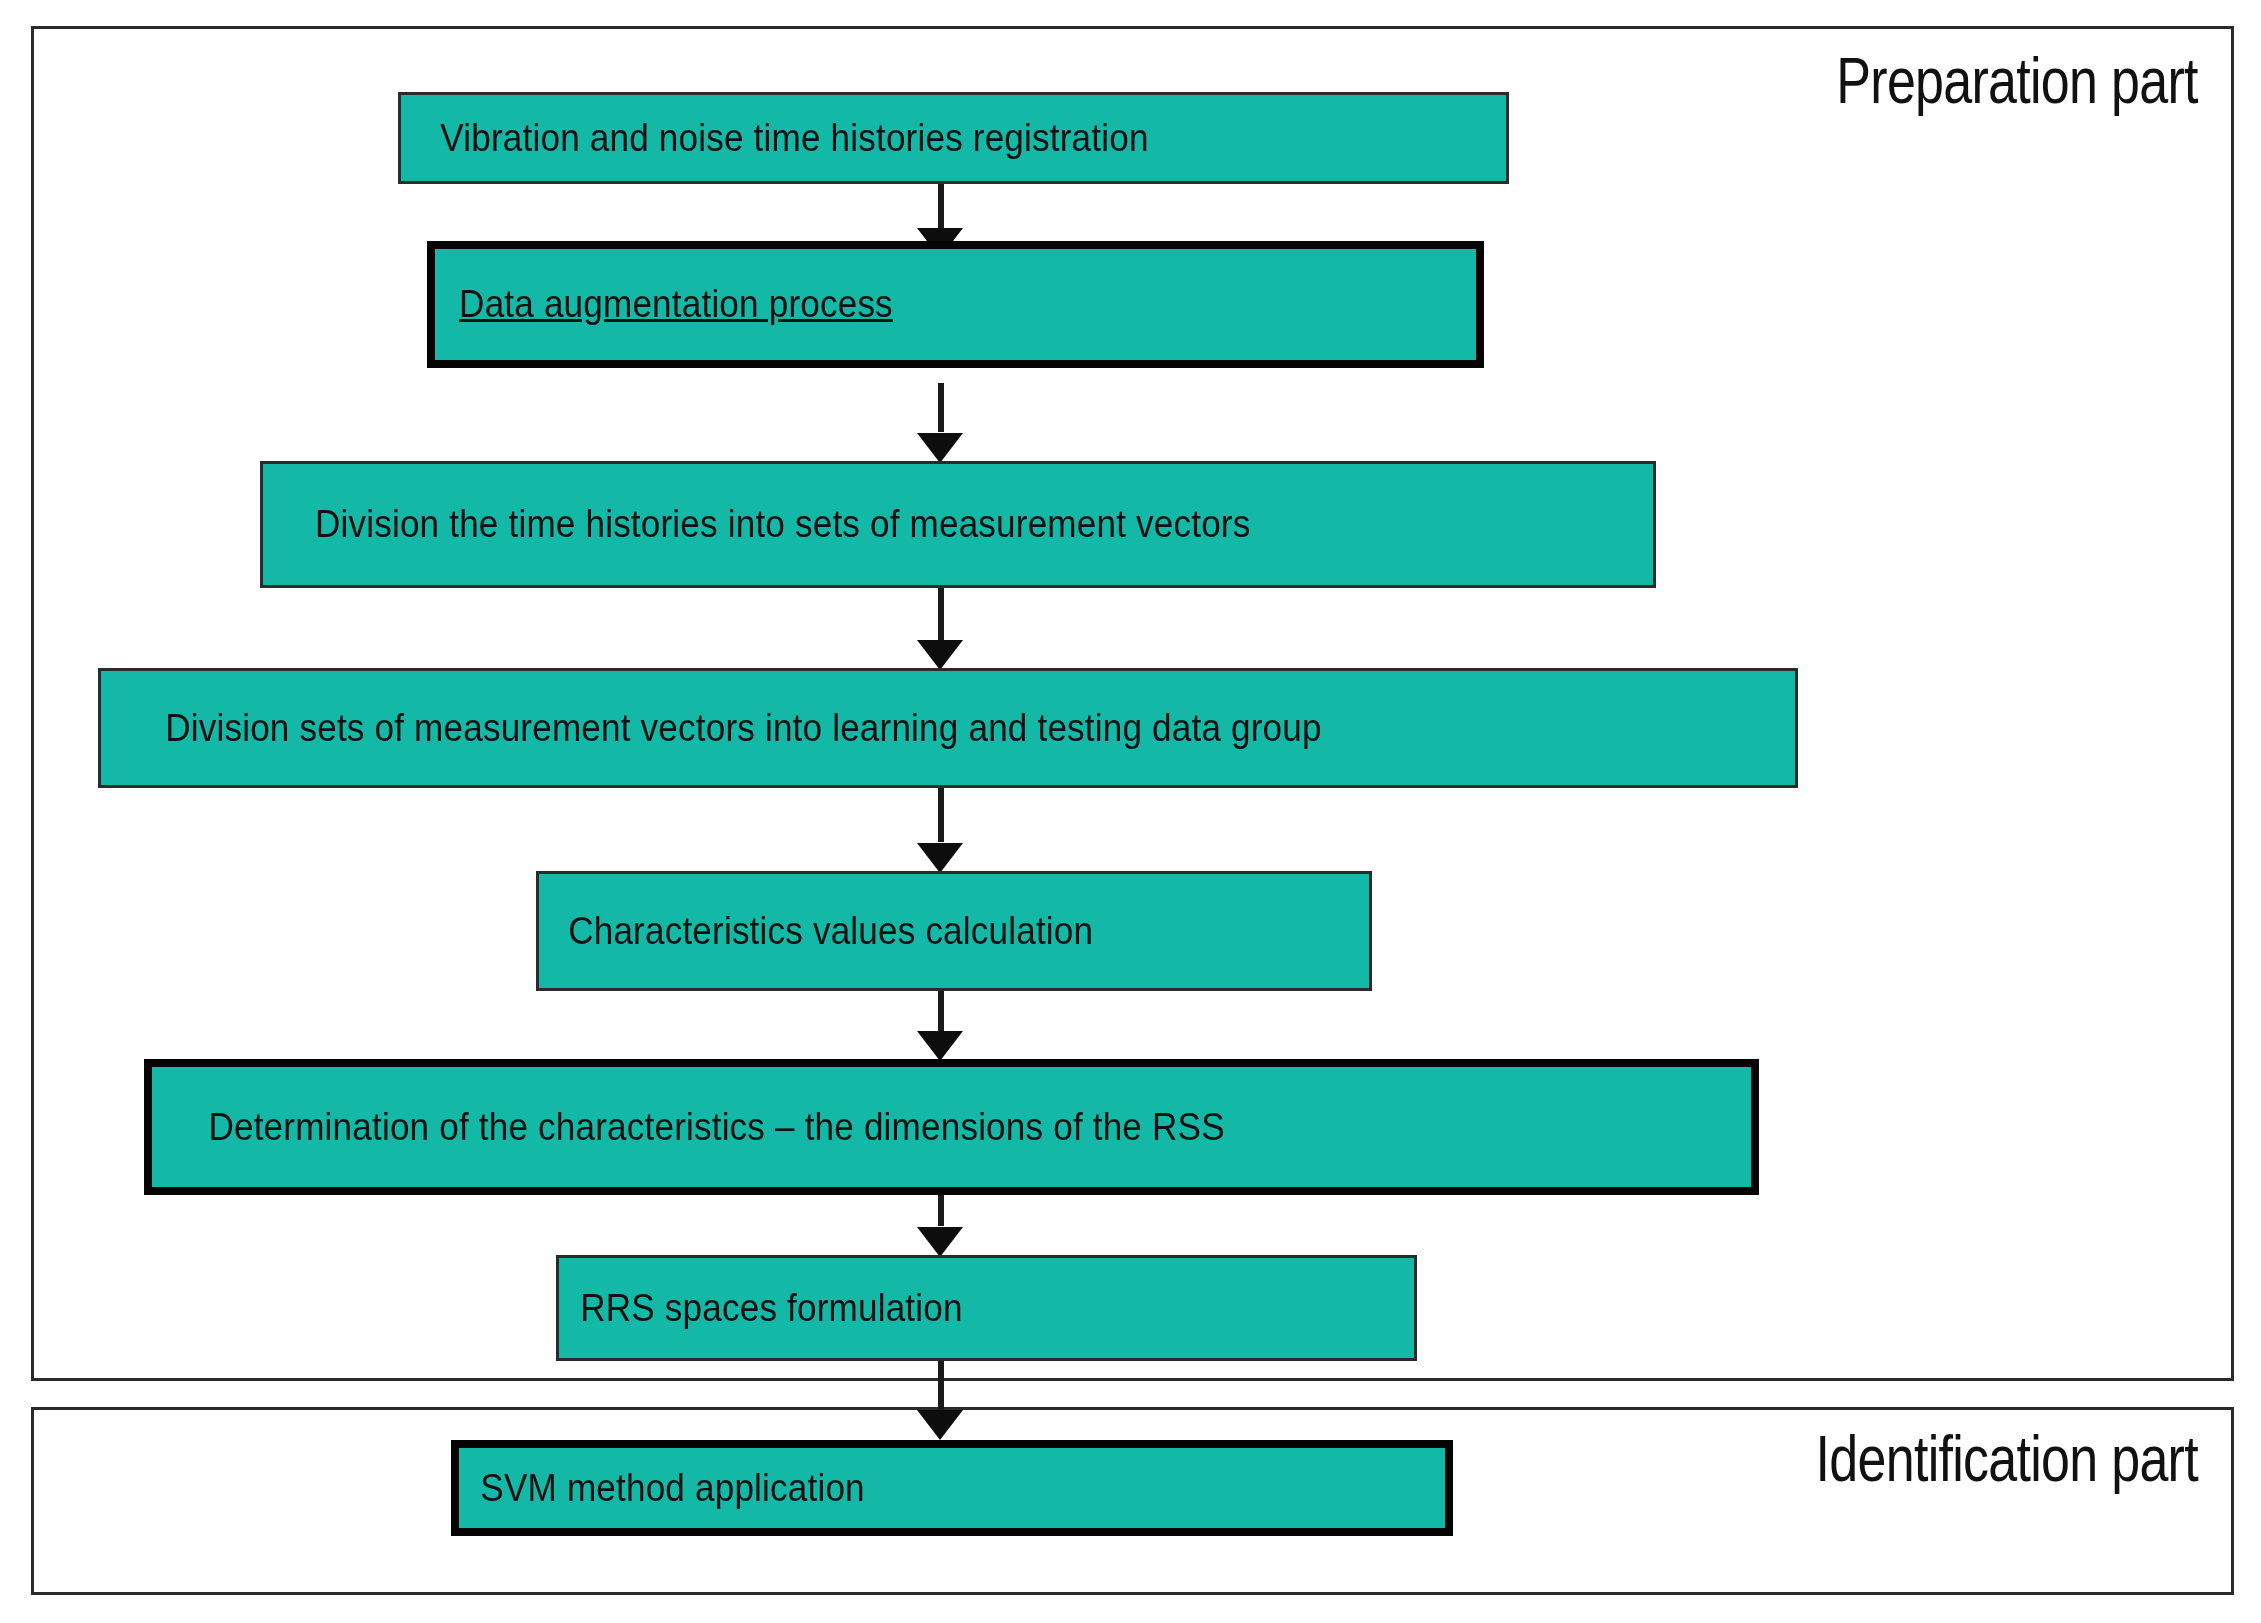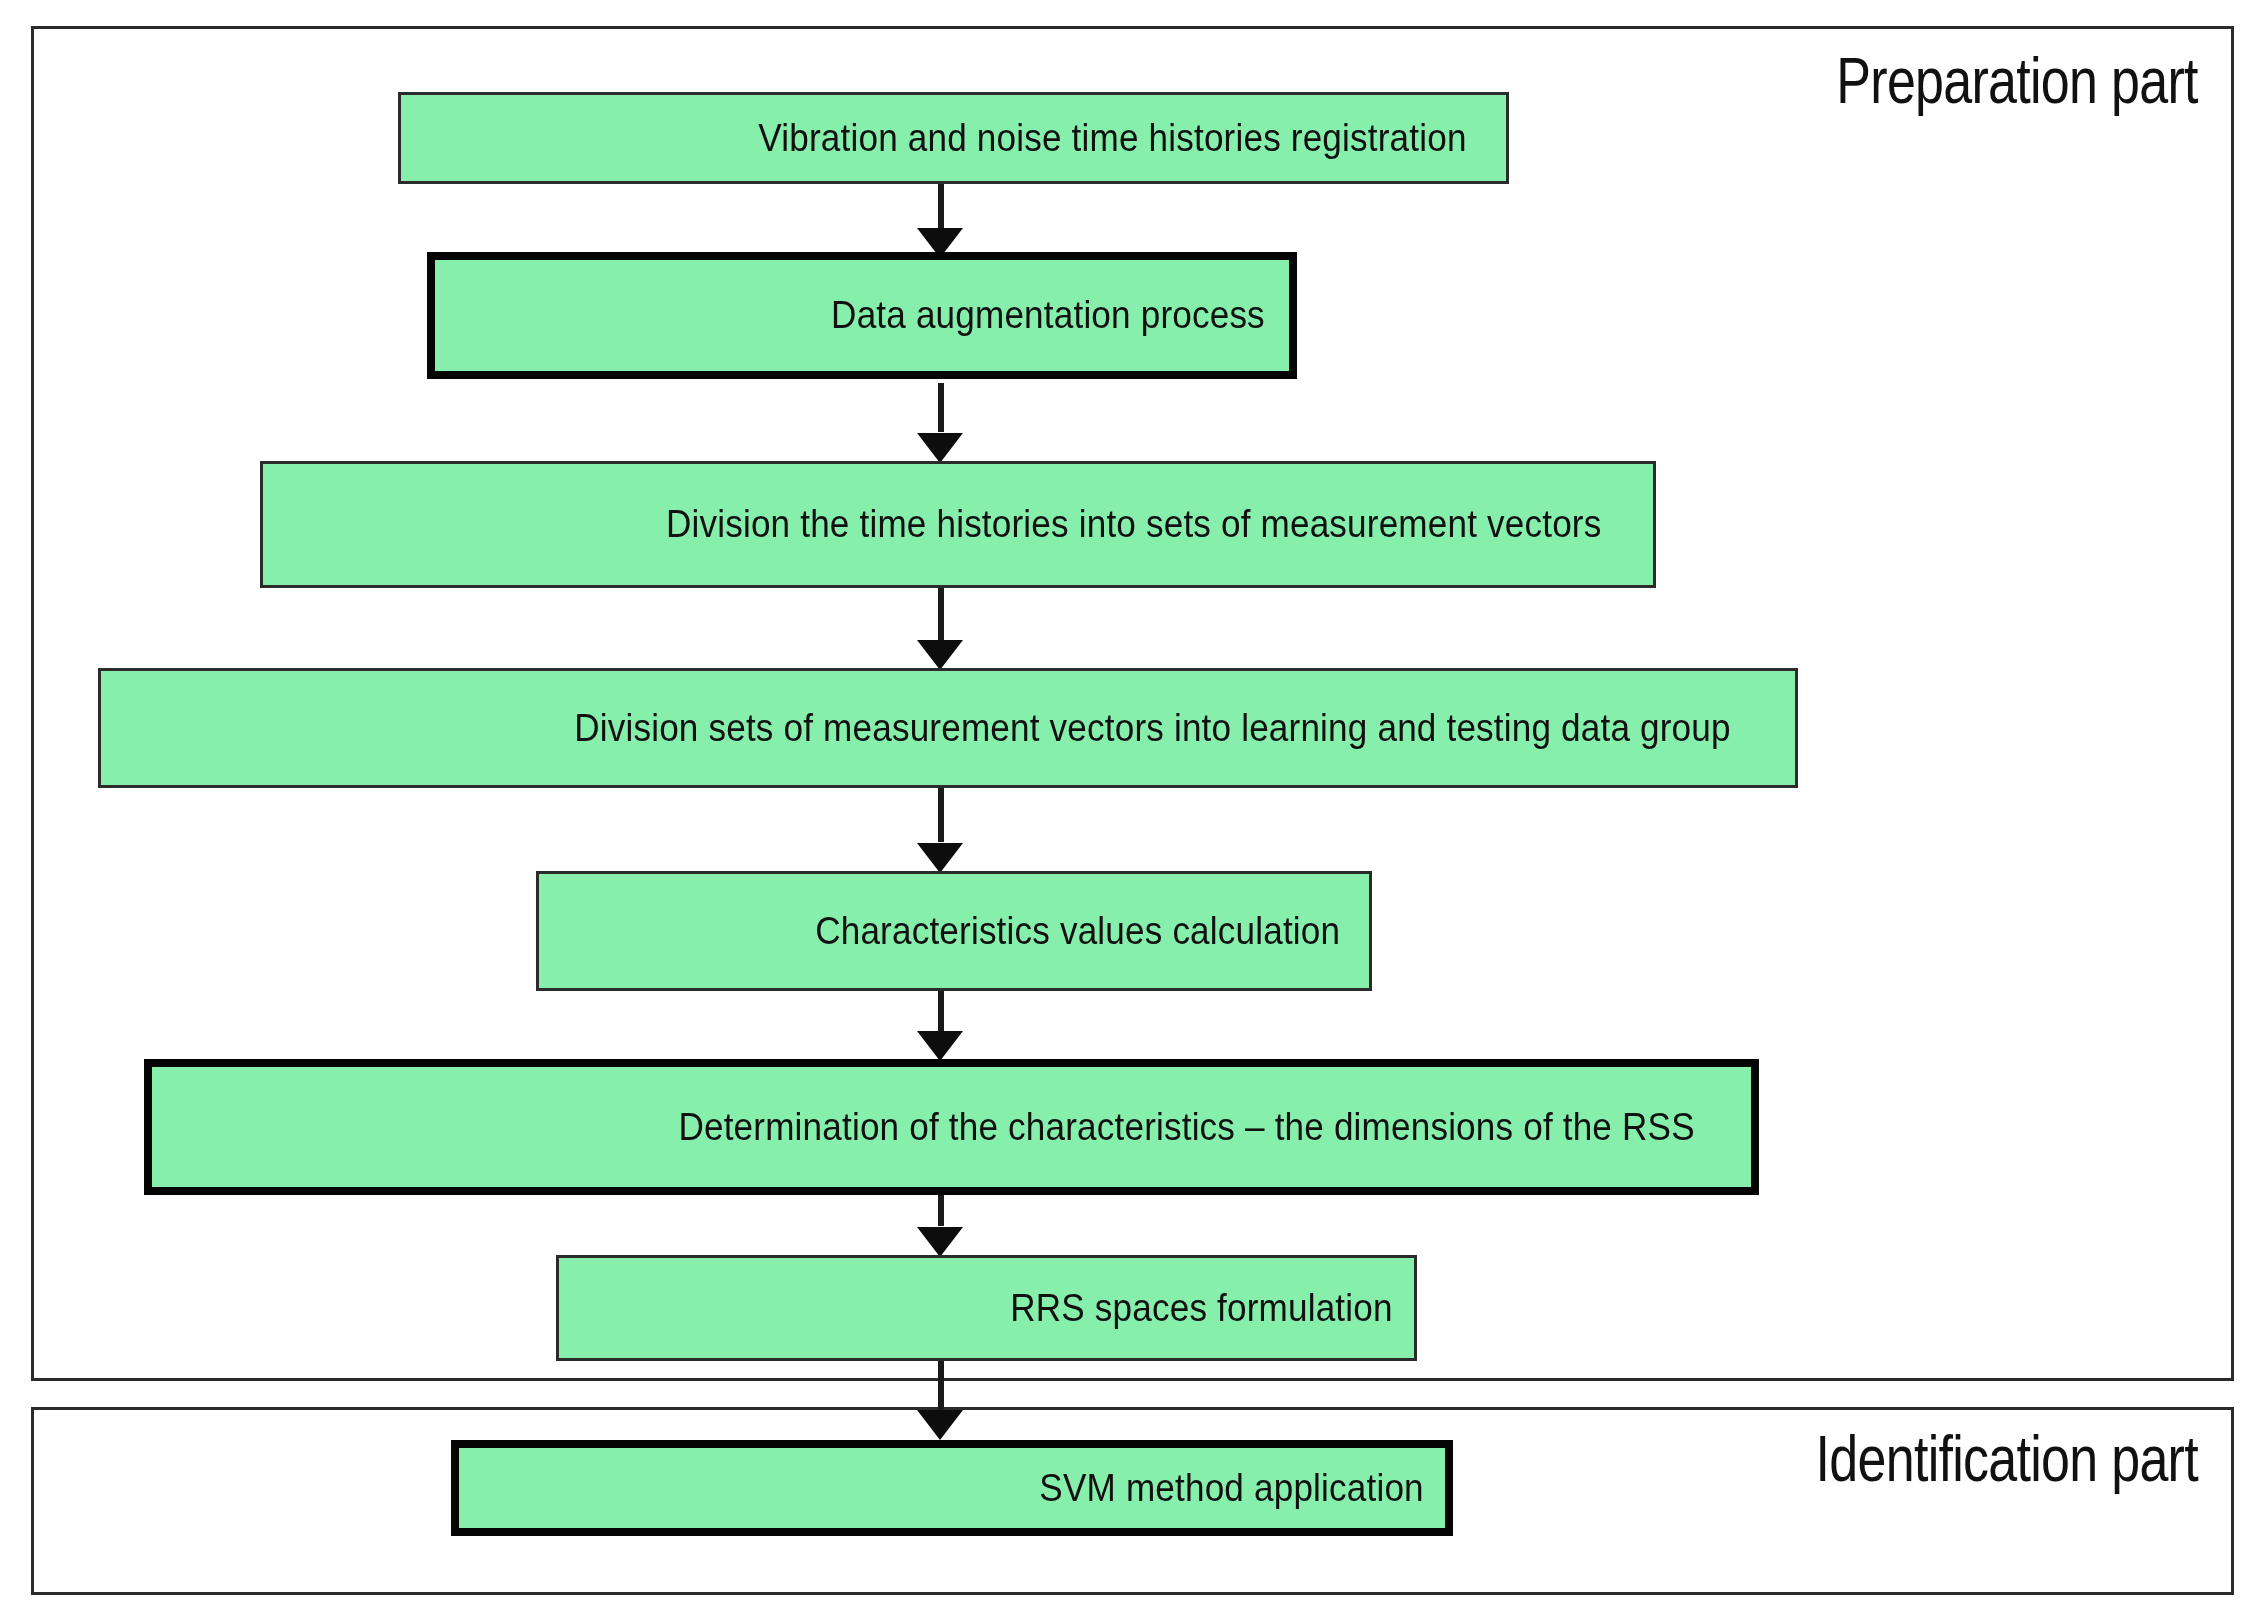--- a/index.html
+++ b/index.html
@@ -51,43 +51,43 @@
     transform-origin: right center;
     white-space: nowrap;
     color: #111111;
   }
   #panel-preparation .panel-title { top: 19px; }
   #panel-identification .panel-title { top: 15.8px; }
 
   
   .node {
     position: absolute;
-    background: #86efac;
+    background: #14b8a6;
     box-sizing: border-box;
     display: flex;
     align-items: center;
-    justify-content: flex-end;
+    justify-content: flex-start;
   }
   .node.thin  { border: 3.5px solid #2b2b2b; }
   .node.thick { border: 8.8px solid #050505; }
 
   .node-label {
     font-size: 39px;
     line-height: 1.05;
     font-weight: 400;
     letter-spacing: 0.2px;
     white-space: nowrap;
     transform: scaleX(0.90);
     transform-origin: center center;
     color: #111111;
   }
 
   
   #node-registration  { left: 398px;  top: 92px;  width: 1111px; height: 92px; }
-  #node-augmentation  { left: 427px;  top: 252px;  width: 870px; height: 127px; }
+  #node-augmentation  { left: 427px;  top: 241px;  width: 1057px; height: 127px; text-decoration: underline; }
   #node-division-time { left: 260px;  top: 461px;  width: 1396px; height: 127px; }
   #node-division-sets { left: 98px;  top: 668px;  width: 1700px; height: 120px; }
   #node-characteristics { left: 536px; top: 871px; width: 836px;  height: 120px; }
   #node-determination { left: 144px;  top: 1059px; width: 1615px; height: 136px; }
   #node-rrs           { left: 556px;  top: 1255px; width: 861px;  height: 106px; }
   #node-svm           { left: 451px;  top: 1440px; width: 1002px; height: 96px; }
 
   
   .connector {
     position: absolute;

